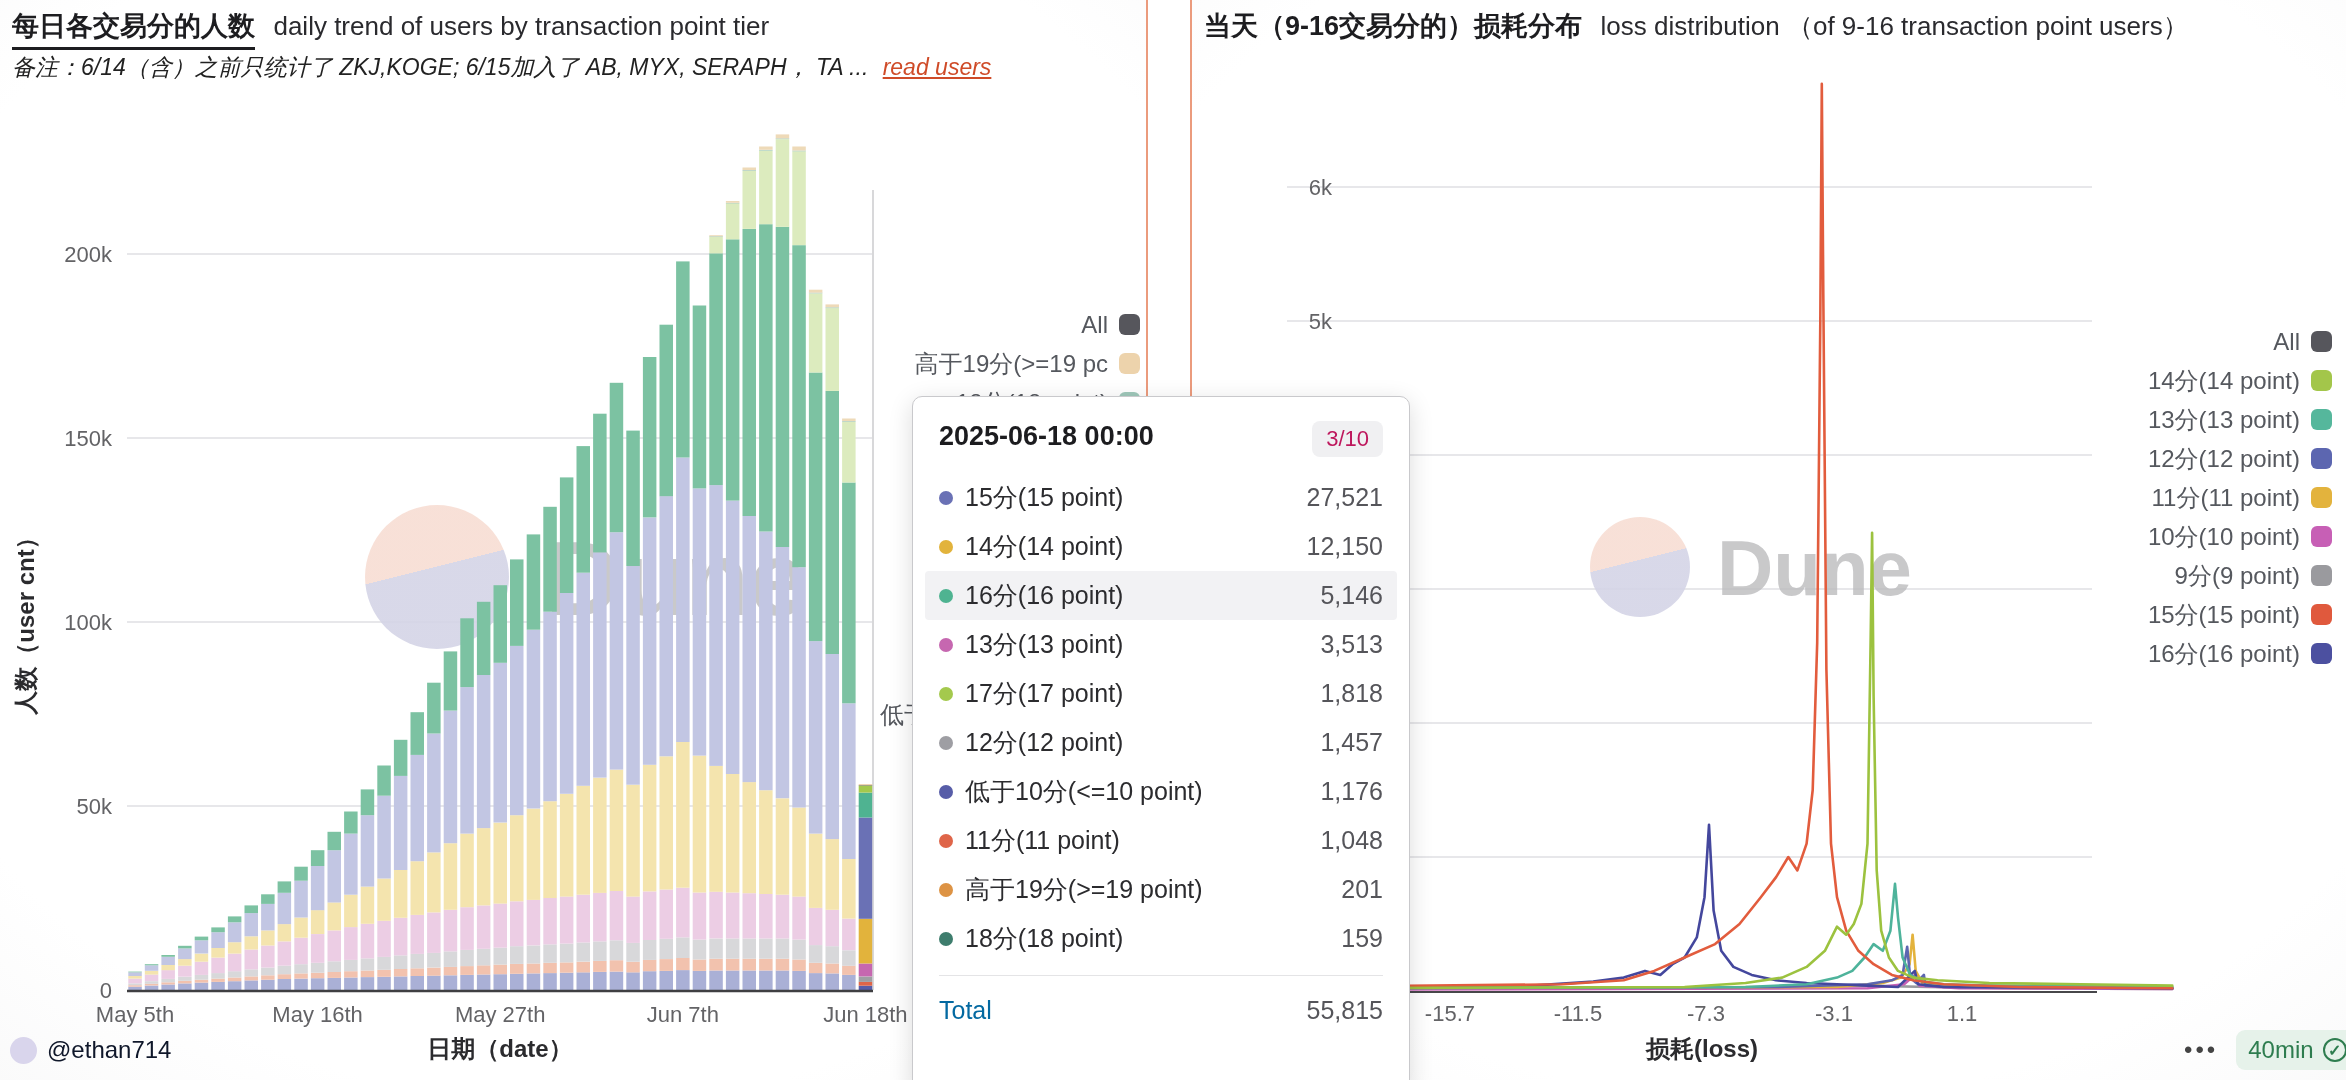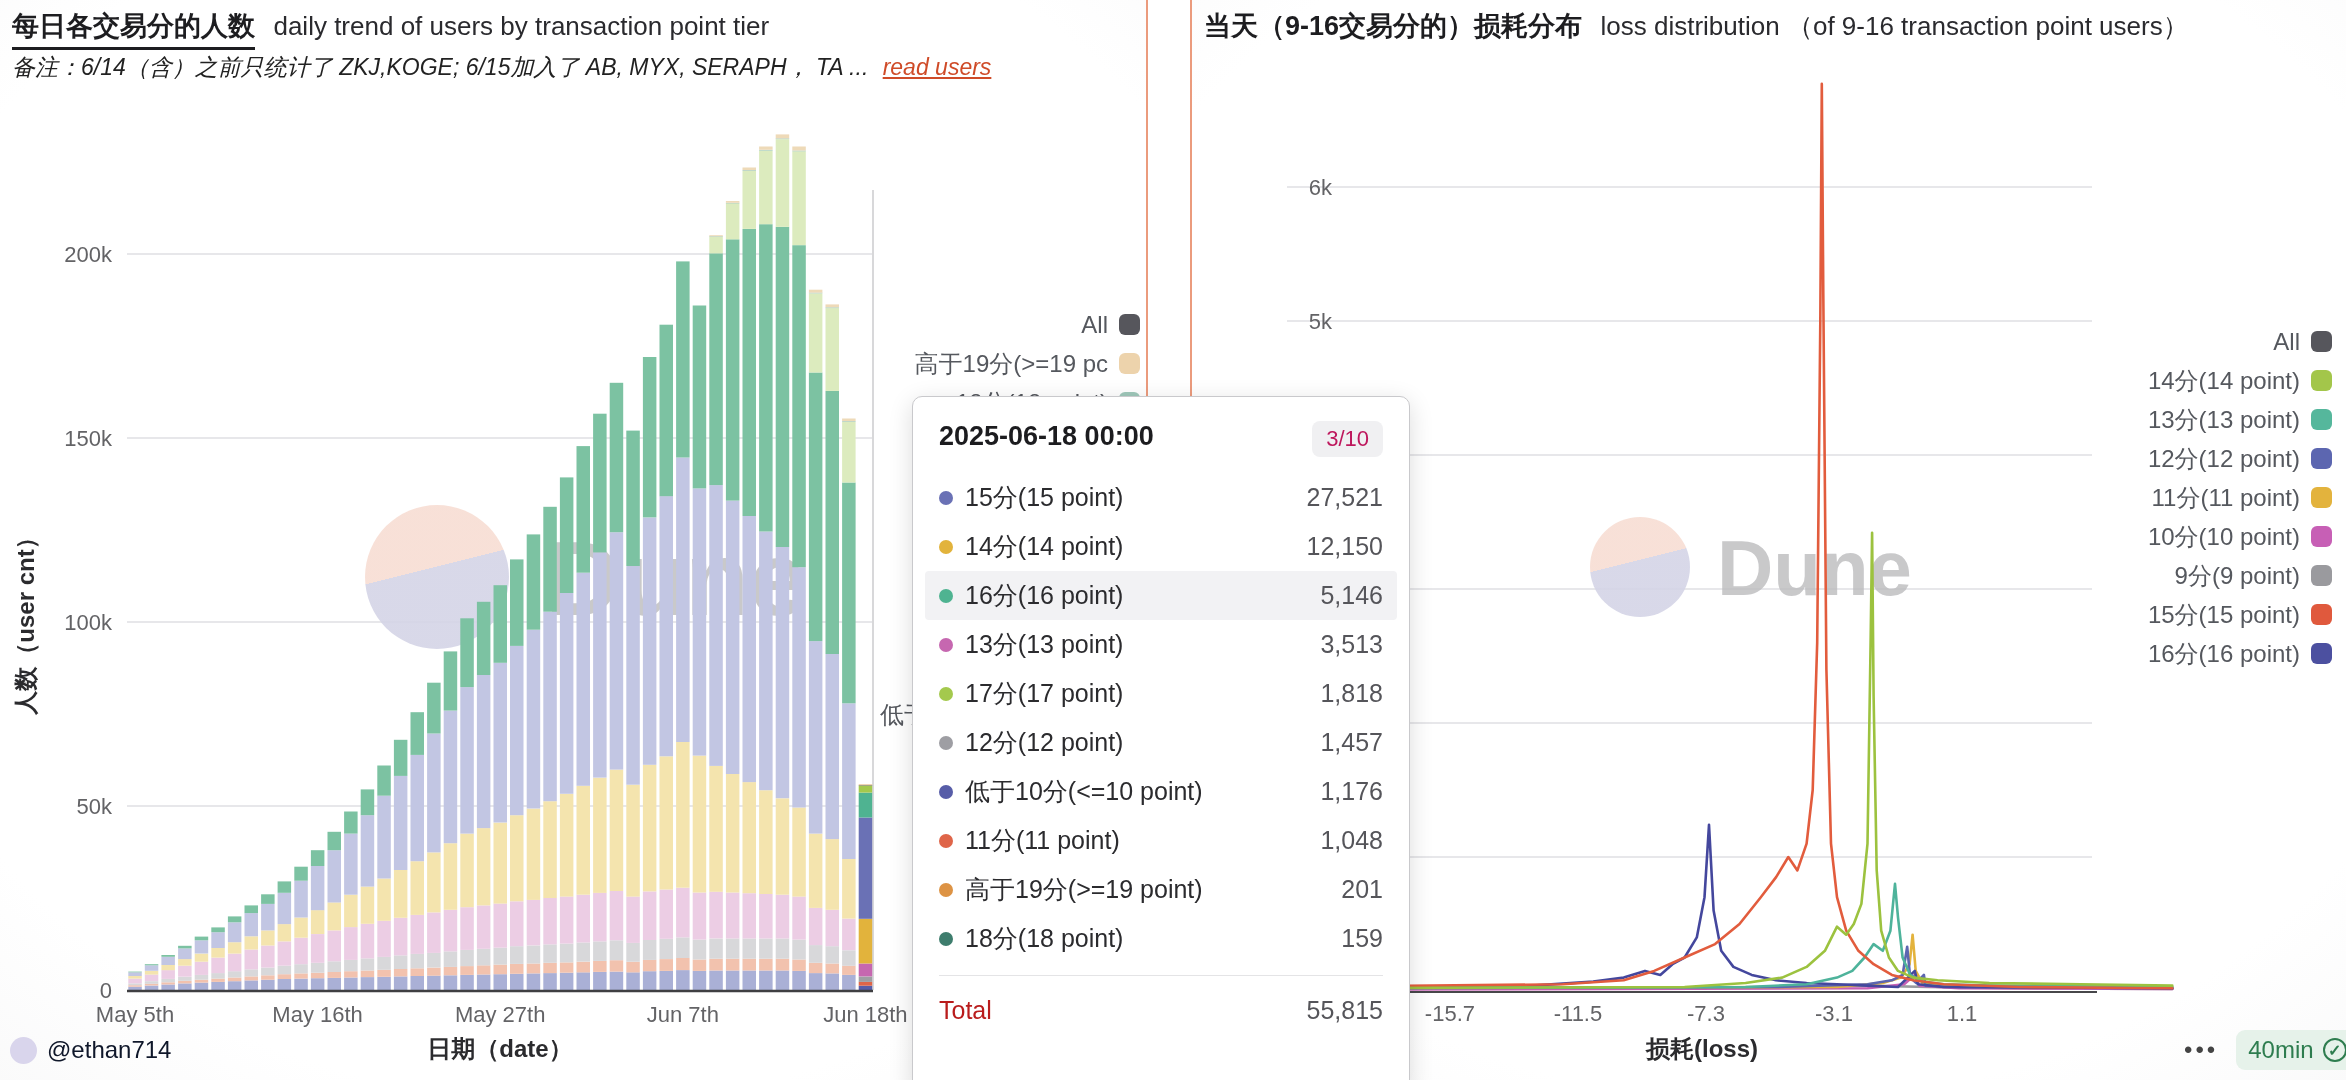--- a/index.html
+++ b/index.html
@@ -25,21 +25,21 @@
              z-index:10; padding:24px 26px 10px 26px; }
   .tt-head { display:flex; justify-content:space-between; margin-bottom:16px; }
   .tt-title { font-size:27px; font-weight:bold; color:#1c1c1f; }
   .tt-badge { font-size:22px; color:#be185d; background:#f0f0f2; border-radius:8px; padding:5px 14px; }
   .tt-row { display:flex; align-items:center; height:49px; padding:0 14px; margin:0 -14px; border-radius:4px; }
   .tt-row.hl { background:#f2f2f4; }
   .tt-dot { width:14px; height:14px; border-radius:50%; margin-right:12px; flex:0 0 auto; }
   .tt-label { font-size:25px; color:#2b2b2e; flex:1 1 auto; white-space:nowrap; }
   .tt-value { font-size:25px; color:#55555a; }
   .tt-total { display:flex; align-items:center; height:56px; margin-top:12px; border-top:1px solid #e4e4e6; padding-top:14px; }
-  .tt-total .tt-label { color:#b91c1c; }
+  .tt-total .tt-label { color:#0369a1; }
   #footer-left { position:absolute; left:10px; top:1036px; display:flex; align-items:center; z-index:5; }
   #avatar { width:27px; height:27px; border-radius:50%; background:#d9d5ec; margin-right:10px; }
   #author { font-size:24px; color:#0f172a; }
   #footer-right { position:absolute; left:2184px; top:1030px; display:flex; align-items:center; z-index:5; }
   #dots-menu { font-size:24px; color:#444; letter-spacing:3px; margin-right:18px; cursor:pointer; }
   #refresh-badge { display:flex; align-items:center; background:#e6f2ea; border-radius:9px; padding:6px 12px; cursor:pointer; }
   #refresh-badge .t { font-size:24px; color:#2e7d4f; margin-right:9px; }
   #check-seal { width:24px; height:24px; border:2px solid #2e7d4f; border-radius:50%; color:#2e7d4f;
                 font-size:16px; font-weight:bold; display:flex; align-items:center; justify-content:center; }
 </style>

